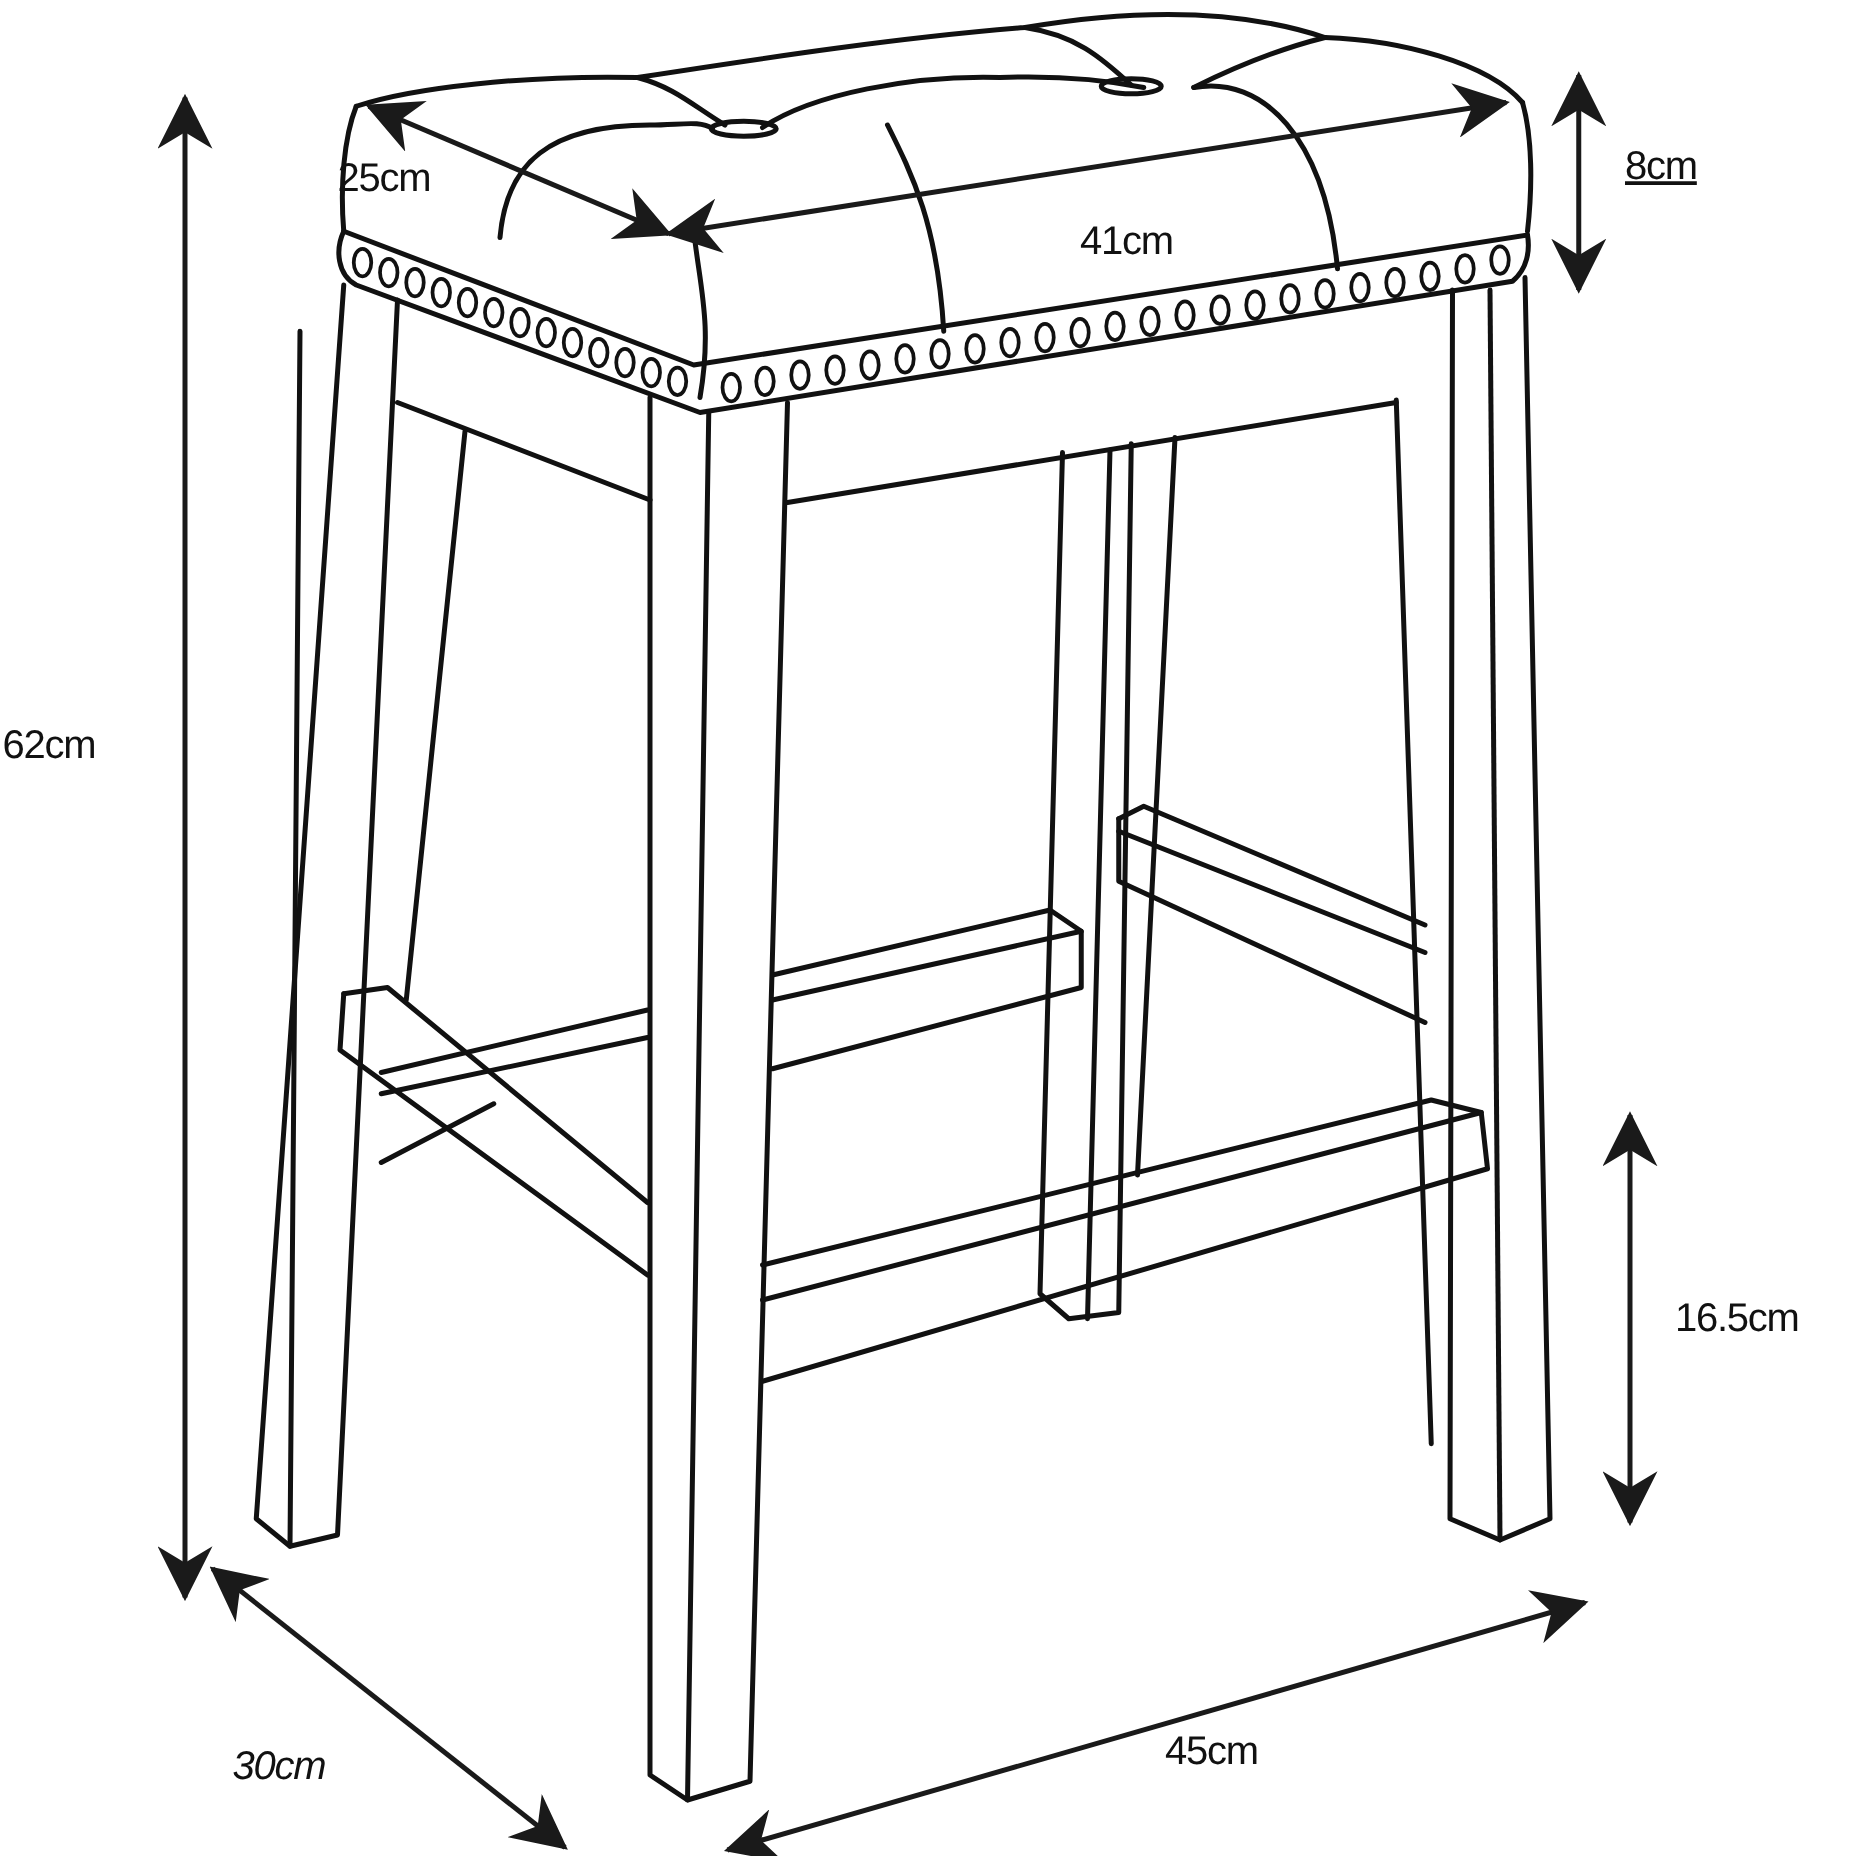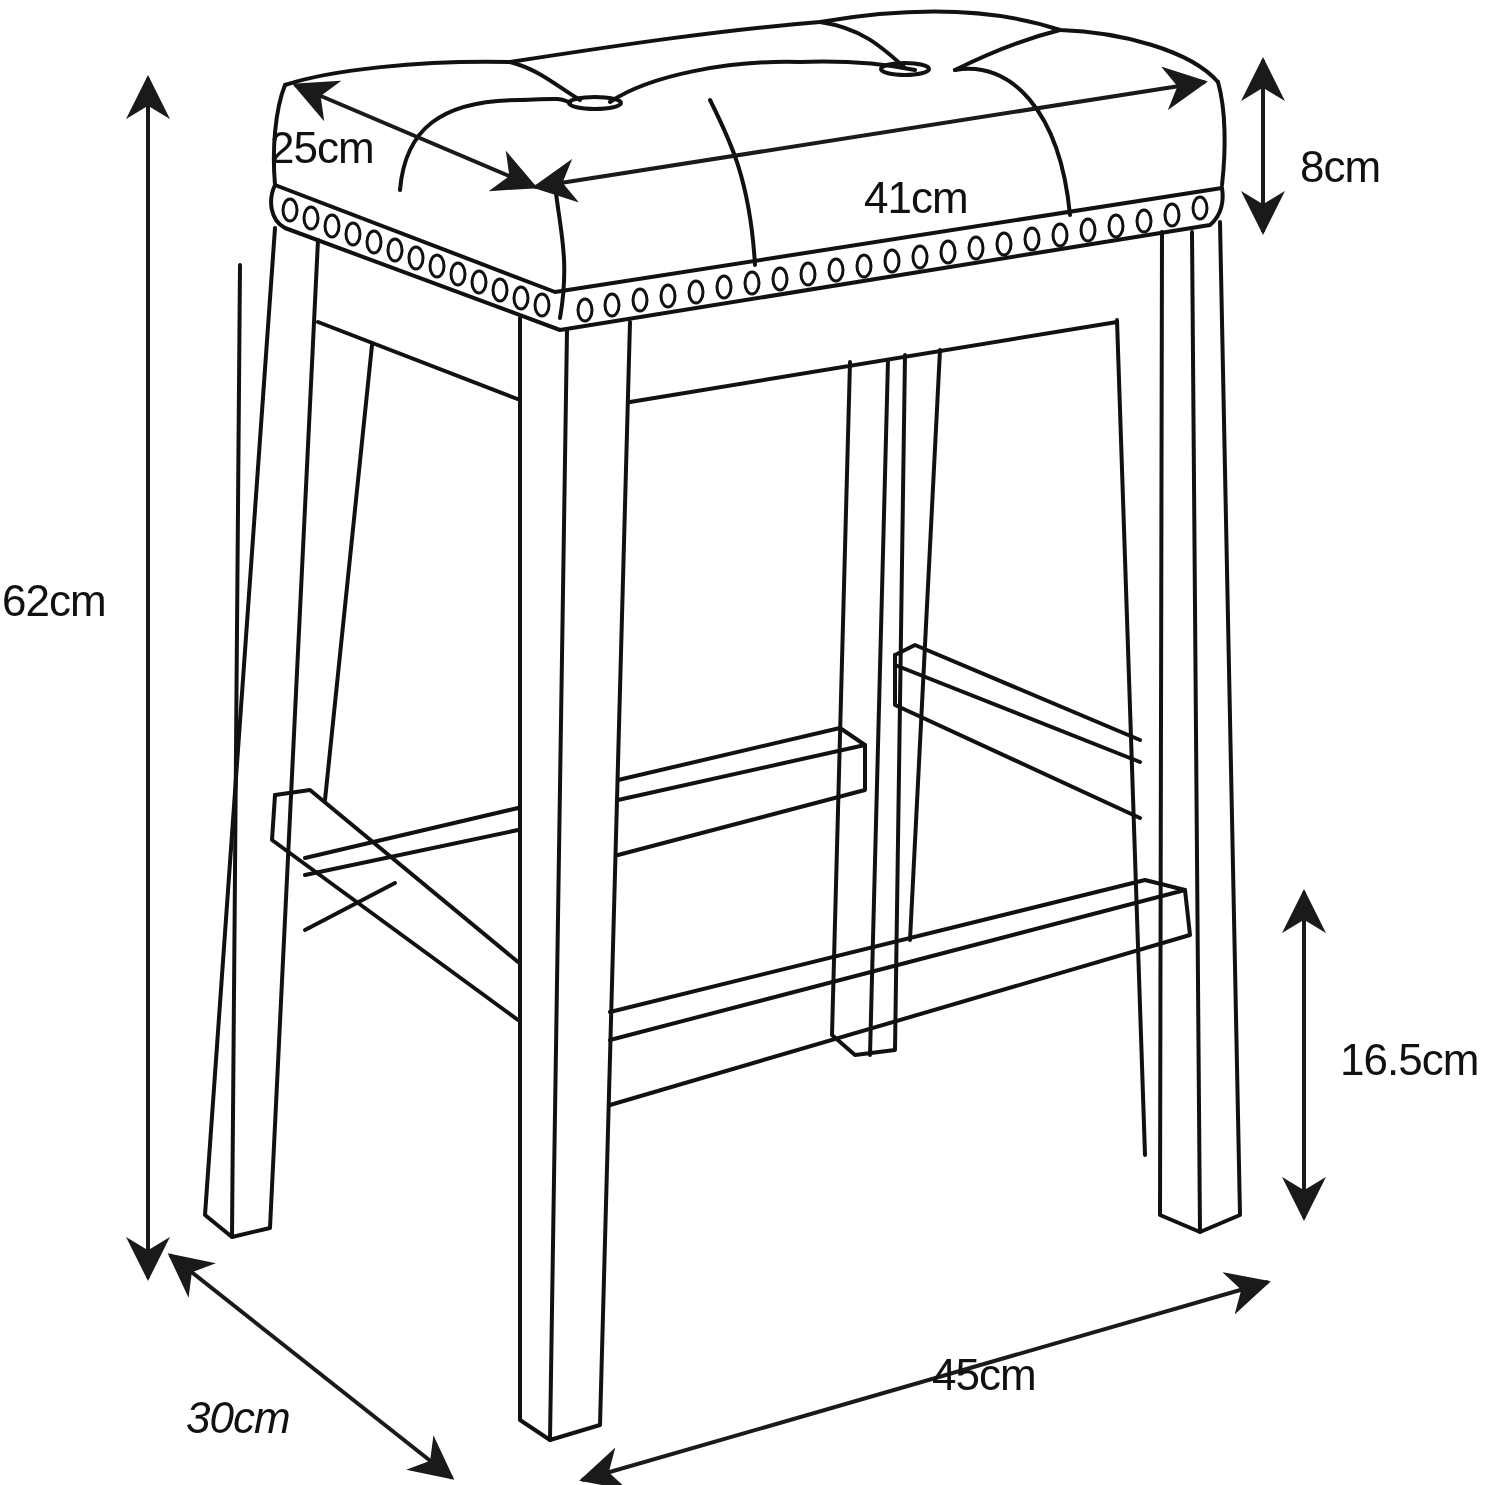--- a/index.html
+++ b/index.html
@@ -5,21 +5,21 @@
     html, body { margin: 0; padding: 0; background: #ffffff; }
     body { width: 1500px; height: 1485px; overflow: hidden; position: relative; }
     #diagram { position: absolute; left: 0; top: 0; width: 1500px; height: 1485px; }
     .ln { fill: none; stroke: #111111; stroke-width: 4; stroke-linejoin: round; stroke-linecap: round; }
     .dim { fill: none; stroke: #1a1a1a; stroke-width: 4; }
     .head { fill: #1a1a1a; }
     .stud { fill: none; stroke: #111111; stroke-width: 3; }
     .label {
       position: absolute;
       font-family: "Liberation Sans", sans-serif;
-      font-size: 44px;
+      font-size: 32px;
       color: #111111;
       line-height: 1;
       white-space: nowrap;
       letter-spacing: -1px;
     }
   </style>
 </head>
 <body>
 
 <svg id="diagram" viewBox="0 0 1500 1485" xmlns="http://www.w3.org/2000/svg">
@@ -139,17 +139,17 @@
     <line class="dim" x1="1263" y1="60" x2="1263" y2="232" marker-start="url(#arr)" marker-end="url(#arr)"></line>
     <line class="dim" x1="148" y1="78" x2="148" y2="1278" marker-start="url(#arr)" marker-end="url(#arr)"></line>
     <line class="dim" x1="1304" y1="892" x2="1304" y2="1218" marker-start="url(#arr)" marker-end="url(#arr)"></line>
     <line class="dim" x1="170" y1="1255" x2="452" y2="1478" marker-start="url(#arr)" marker-end="url(#arr)"></line>
     <line class="dim" x1="582" y1="1480" x2="1268" y2="1282" marker-start="url(#arr)" marker-end="url(#arr)"></line>
   </g>
 </svg>
 
 <div class="label" style="left:270px; top:126px;">25cm</div>
 <div class="label" style="left:864px; top:148px;margin-top:28px;">41cm</div>
-<div class="label" style="left:1300px; top:145px;">8cm</div>
+<div class="label" style="left:1300px; top:116px;text-decoration:underline;">8cm</div>
 <div class="label" style="left:2px; top:557px;margin-top:22px;">62cm</div>
 <div class="label" style="left:1340px; top:1038px;">16.5cm</div>
 <div class="label" style="left:186px; top:1396px;font-style:italic;">30cm</div>
-<div class="label" style="left:932px; top:1353px;text-align:center;">45cm</div>
+<div class="label" style="left:932px; top:1384px;text-align:center;">45cm</div>
 
 </body></html>

